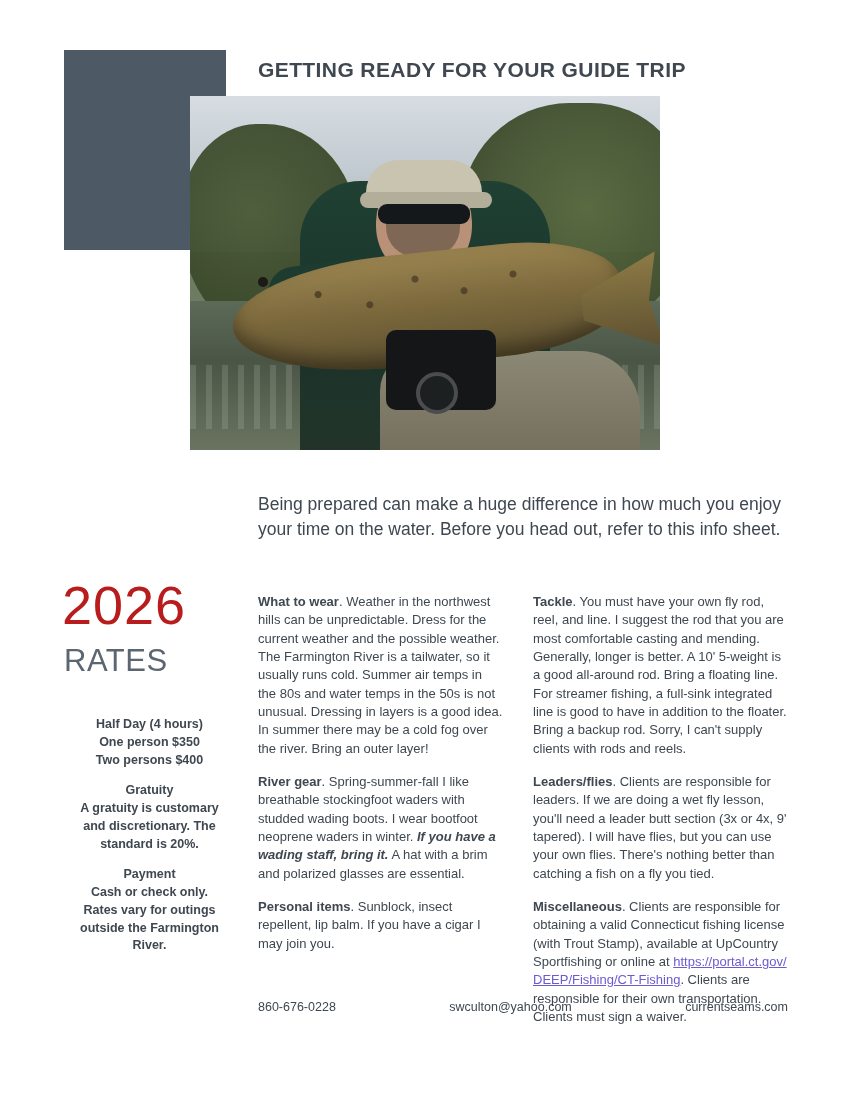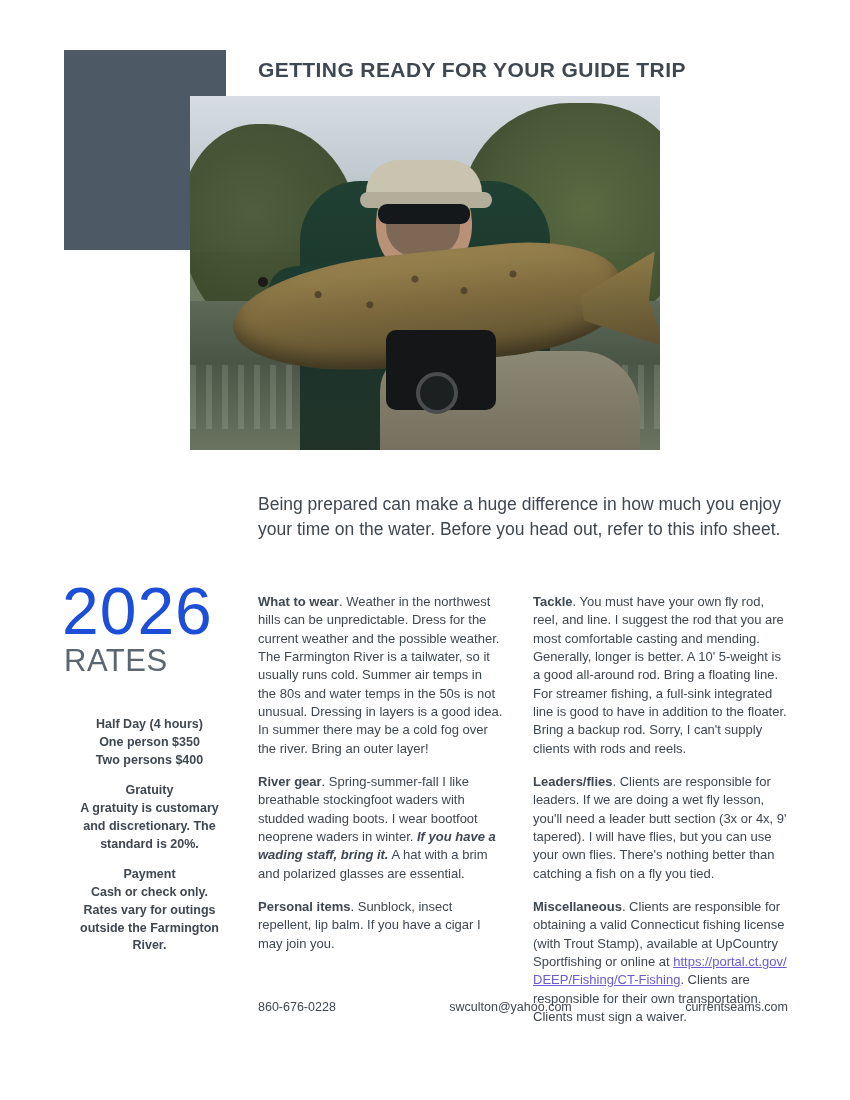--- a/index.html
+++ b/index.html
@@ -216,23 +216,23 @@
     font-size: 17.5px;
     line-height: 1.45;
     color: #3f4750;
   }
 
   
   .year {
     position: absolute;
     left: 62px;
     top: 578px;
-    font-size: 66px;
+    font-size: 54px;
     line-height: 1;
-    color: #1d4ed8;
+    color: #b91c1c;
     font-weight: normal;
     letter-spacing: 1px;
   }
   .rates-word {
     position: absolute;
     left: 64px;
     top: 645px;
     font-size: 31px;
     line-height: 1;
     color: #5c6670;

